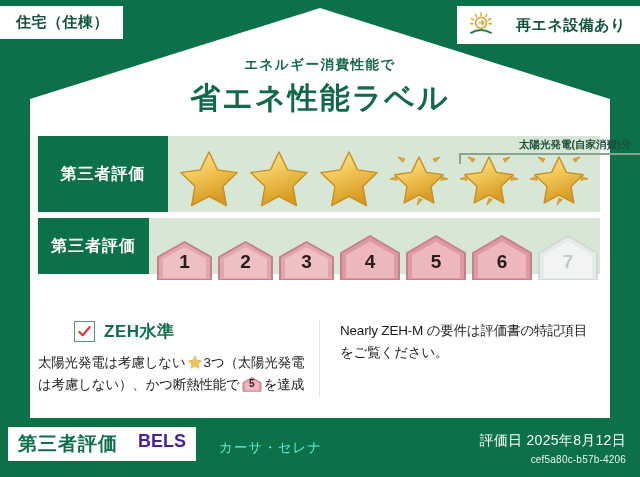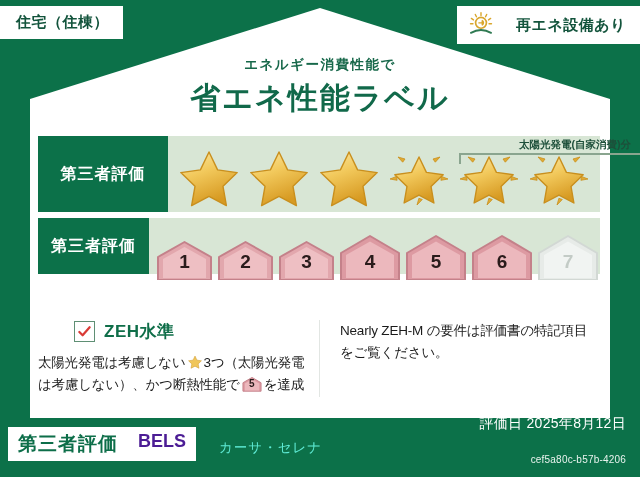--- a/index.html
+++ b/index.html
@@ -103,21 +103,21 @@
     position:absolute;left:8px;bottom:16px;background:#fff;
     padding:4px 10px 4px 10px;display:flex;align-items:flex-start;gap:20px;
   }
   .bels-jp{color:#0d6e49;font-size:19px;font-weight:bold;letter-spacing:1px;}
   .bels-en{color:#4c1d95;font-size:18px;font-weight:bold;letter-spacing:0px;}
   .bldg-name{
     position:absolute;left:219px;bottom:20px;color:#5eead4;font-size:13.5px;letter-spacing:1px;
   }
   .foot-right{position:absolute;right:14px;bottom:12px;text-align:right;color:#ffffff;}
   .eval-date{font-size:14px;letter-spacing:.3px;}
-  .eval-id{font-size:10px;margin-top:21px;letter-spacing:.2px;color:#e9f3ee;}
+  .eval-id{font-size:10px;margin-top:4px;letter-spacing:.2px;color:#e9f3ee;}
 </style>
 </head>
 <body>
 
 <div id="label-root">
 
   <div class="green-bg"></div>
   <div class="house-panel"></div>
 
   <div class="type-chip">住宅（住棟）</div>

